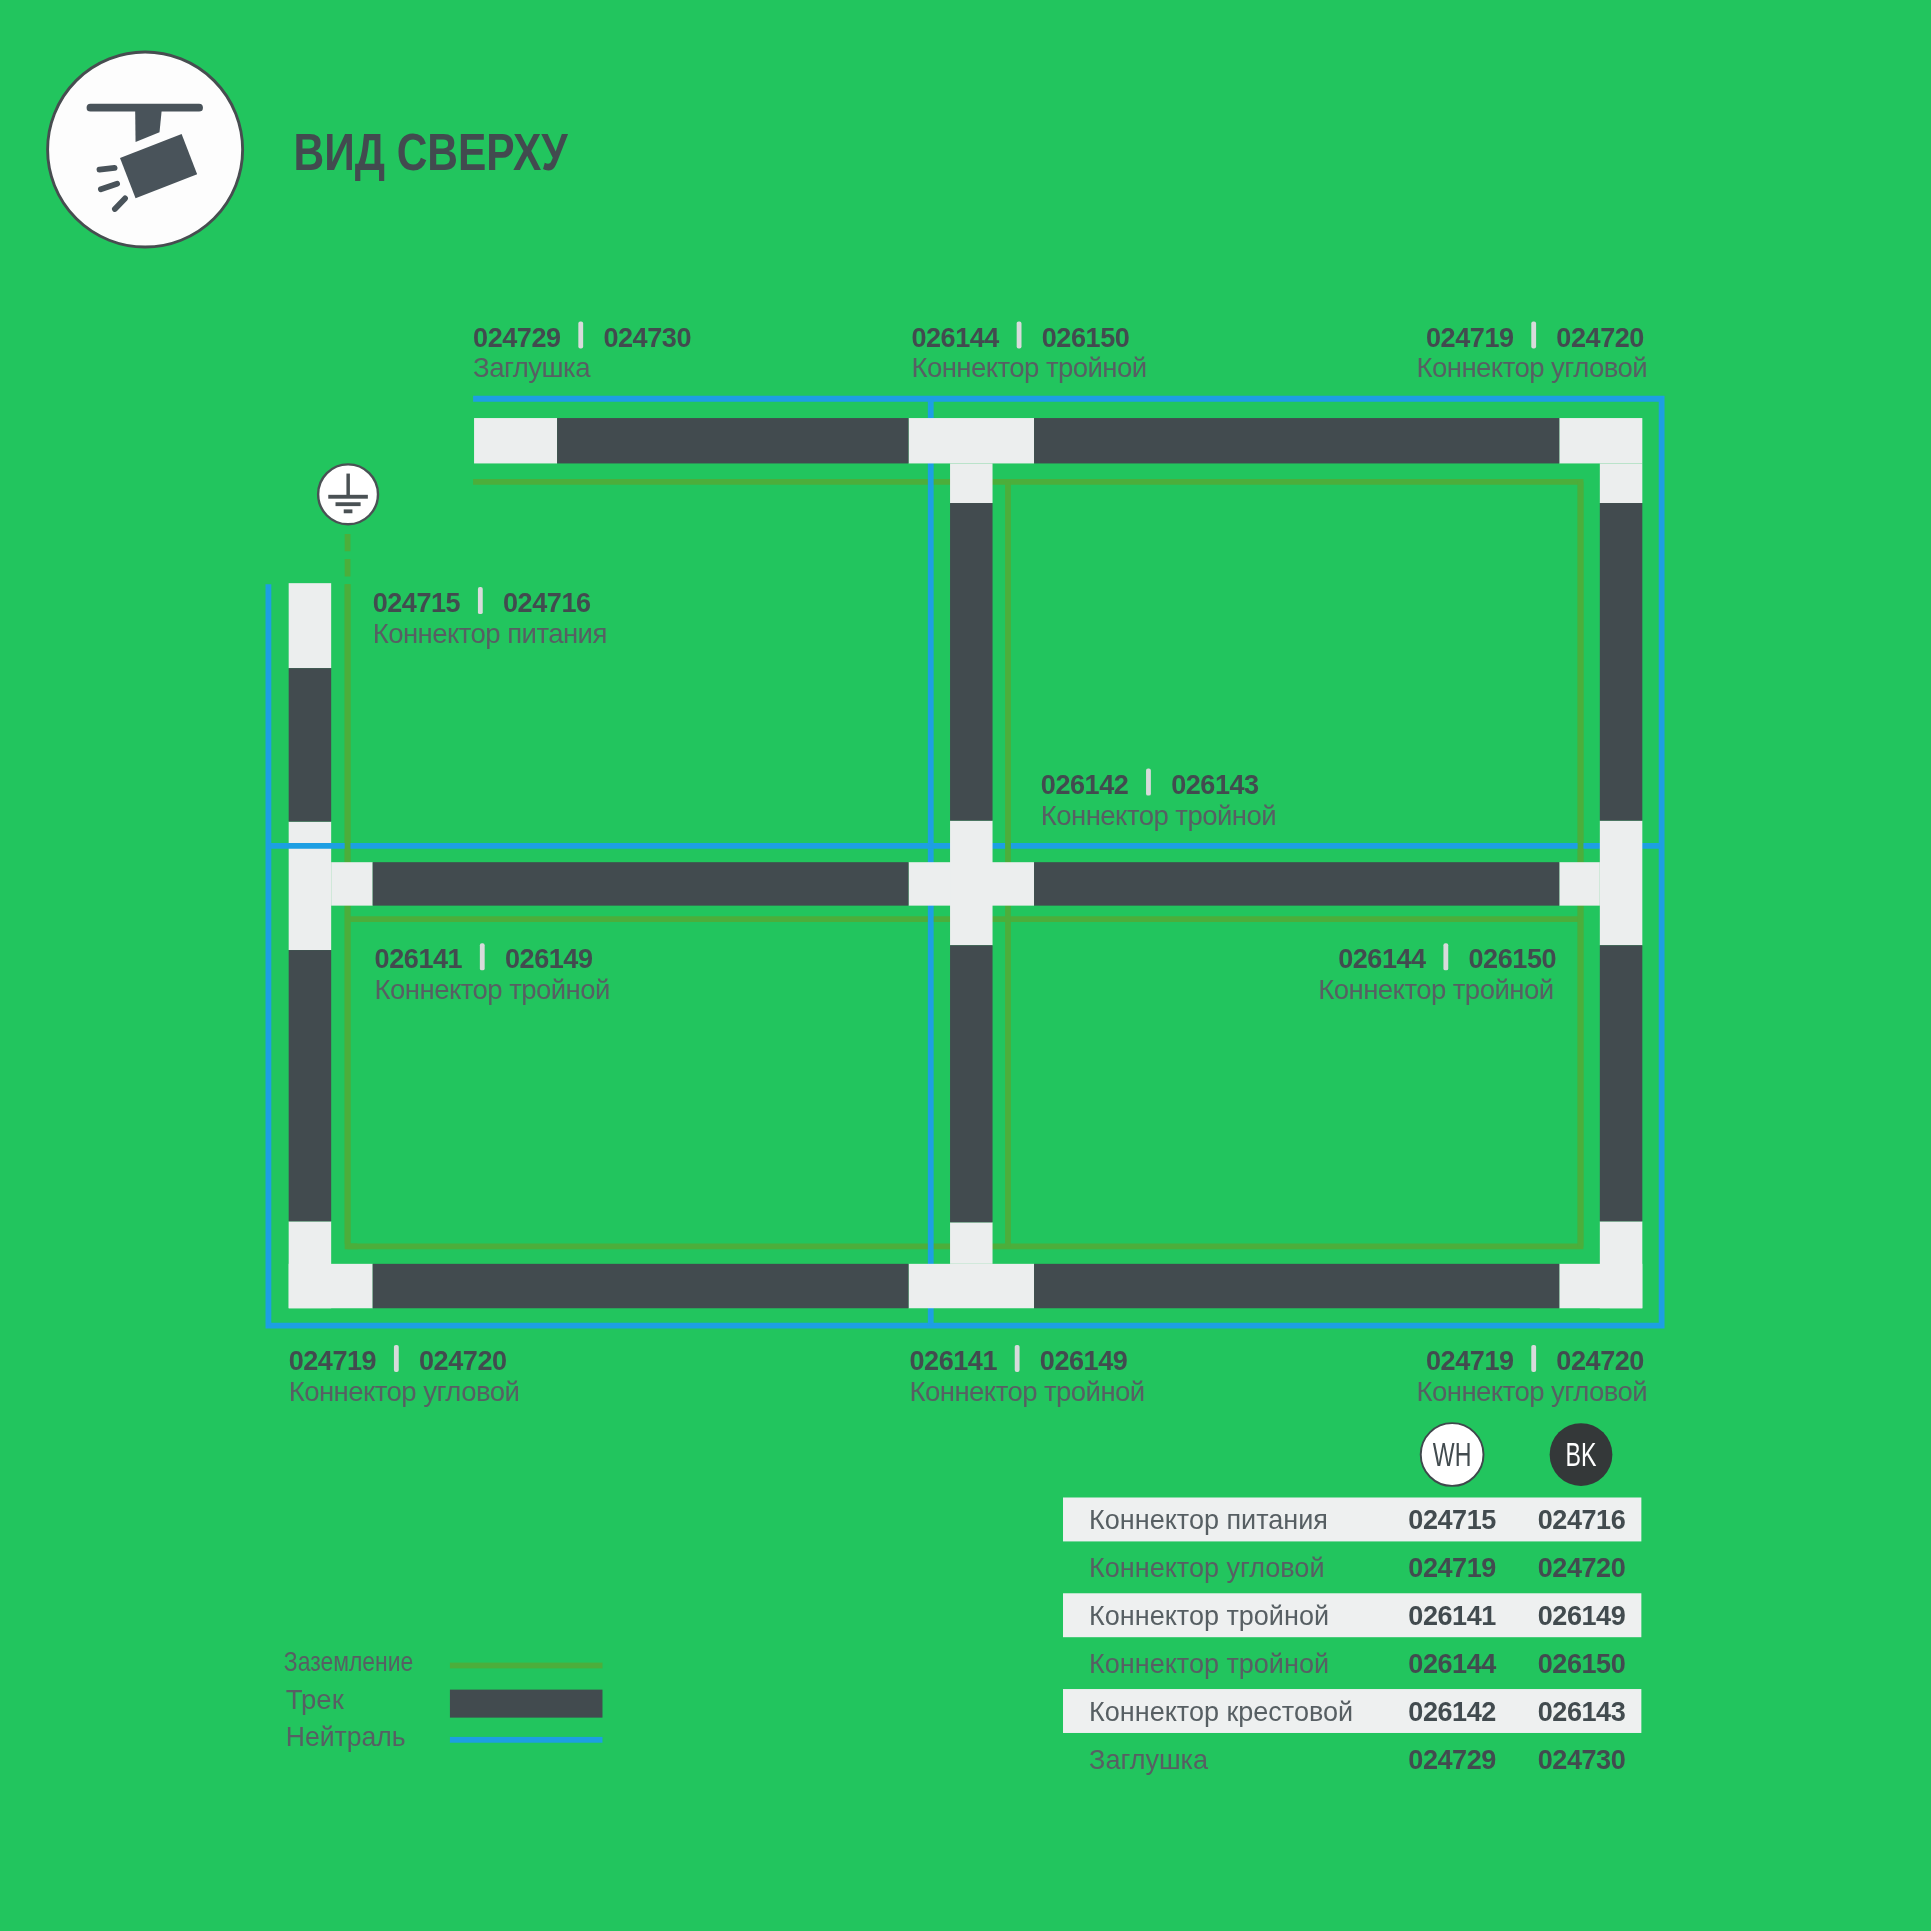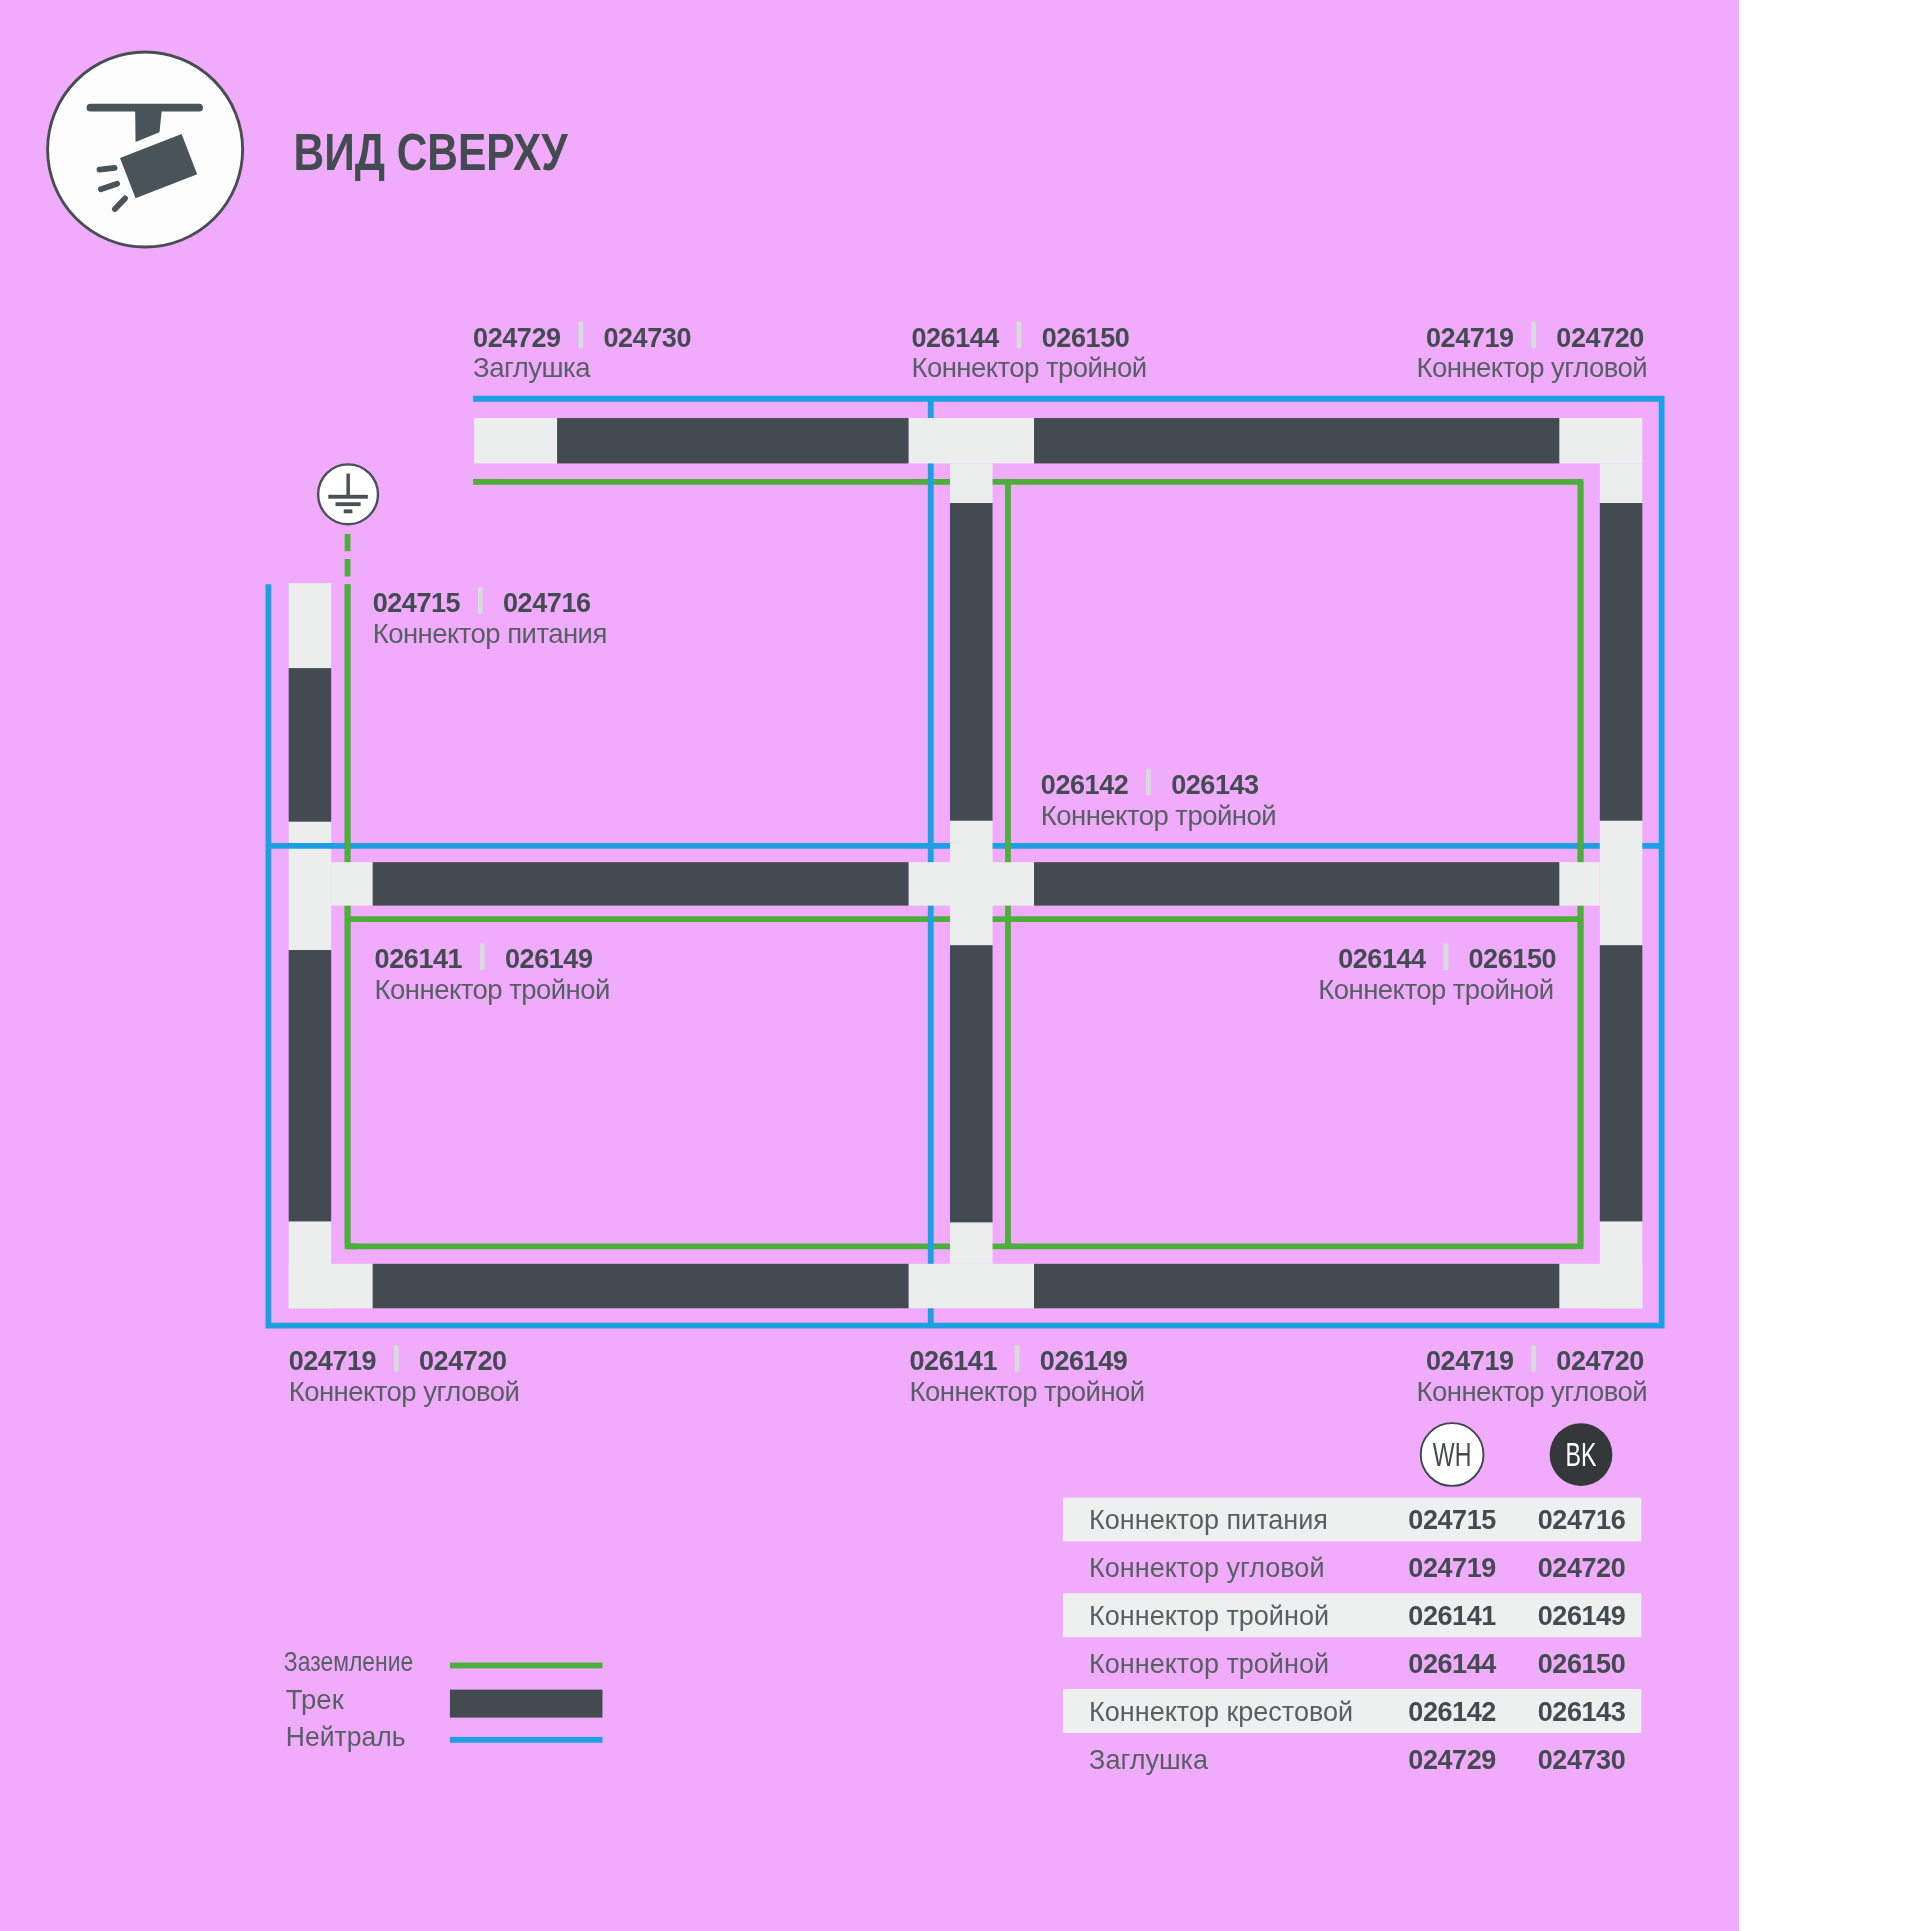--- a/index.html
+++ b/index.html
@@ -1,16 +1,16 @@
 <!DOCTYPE html>
 <html><head>
 <meta charset="utf-8">
 <style>
   html,body{margin:0;padding:0;background:#fff;}
-  #page{position:relative;width:1739px;height:1931px;background:#f0abfc;overflow:hidden;
+  #page{position:relative;width:1931px;height:1931px;background:#22c55e;overflow:hidden;
         font-family:"Liberation Sans", sans-serif;}
   svg{position:absolute;left:0;top:0;}
   text{font-family:"Liberation Sans", sans-serif;}
   .num{font-weight:bold;font-size:28px;fill:#424b4f;letter-spacing:-0.45px;}
   .lbl{font-weight:normal;font-size:28.5px;fill:#575f63;letter-spacing:-0.55px;}
   .tlbl{font-weight:normal;font-size:28px;fill:#575f63;}
   .tnum{font-weight:bold;font-size:28px;fill:#424b4f;letter-spacing:-0.45px;}
 </style>
 </head>
 <body>

